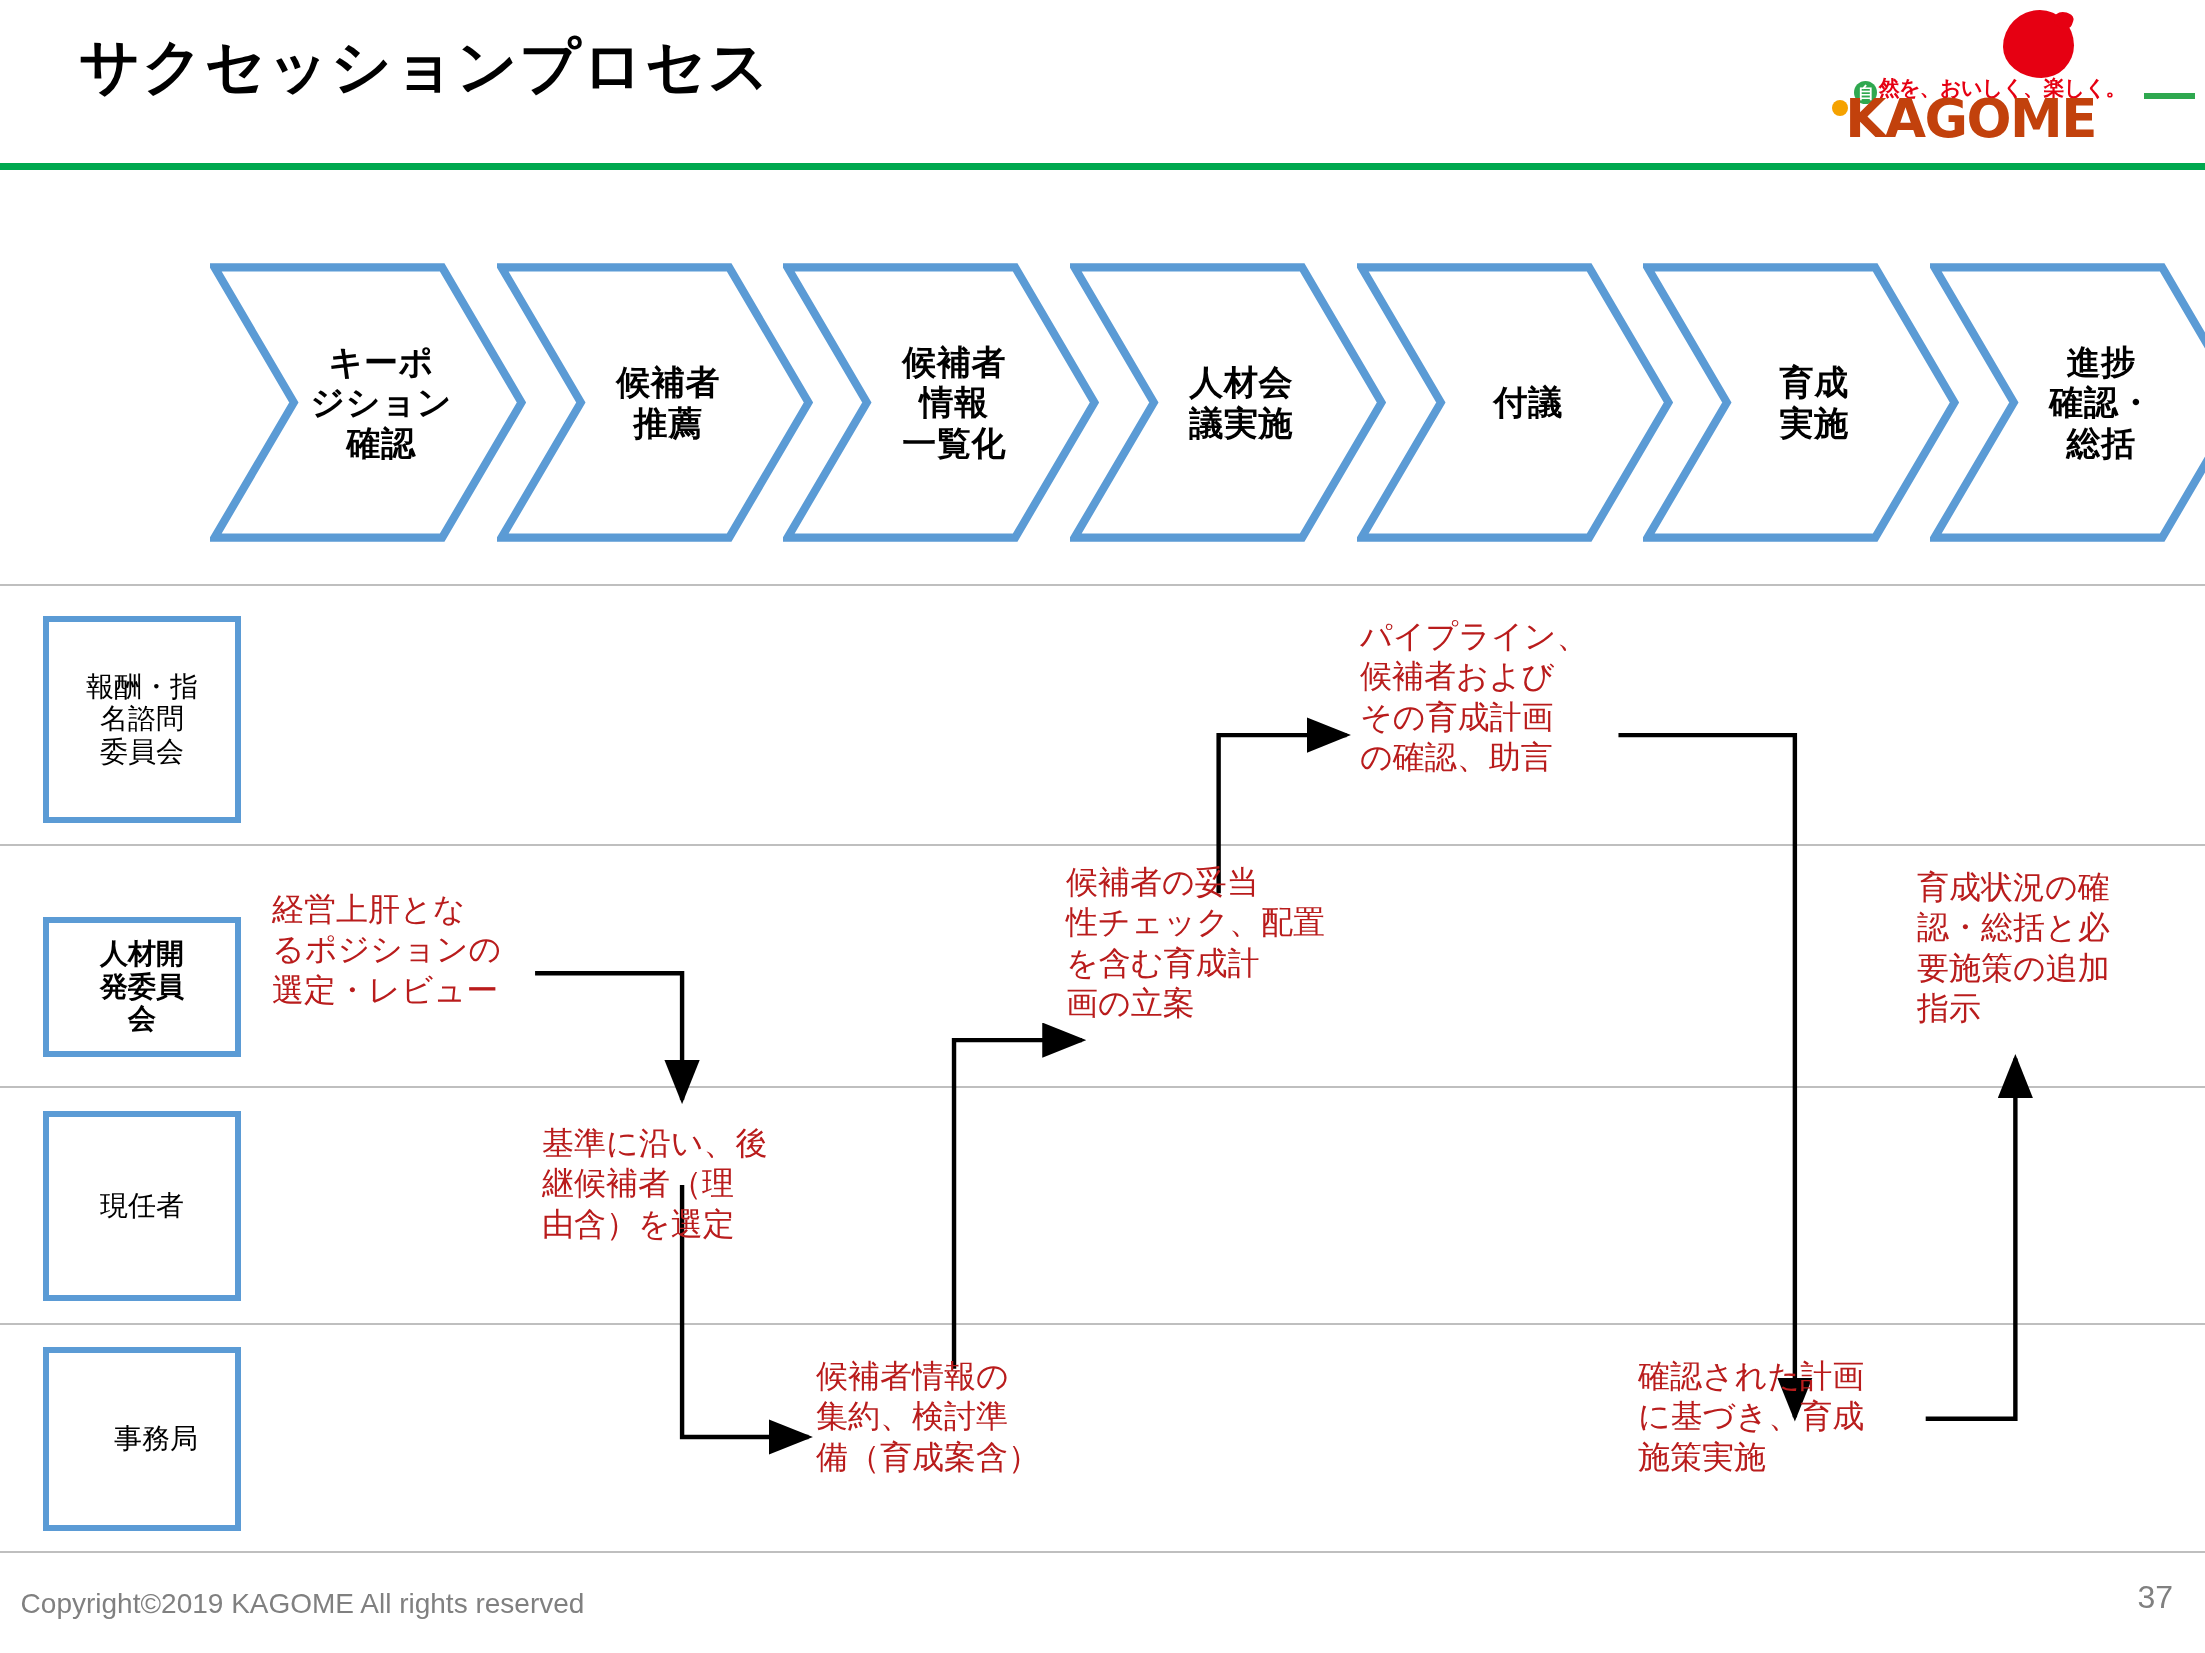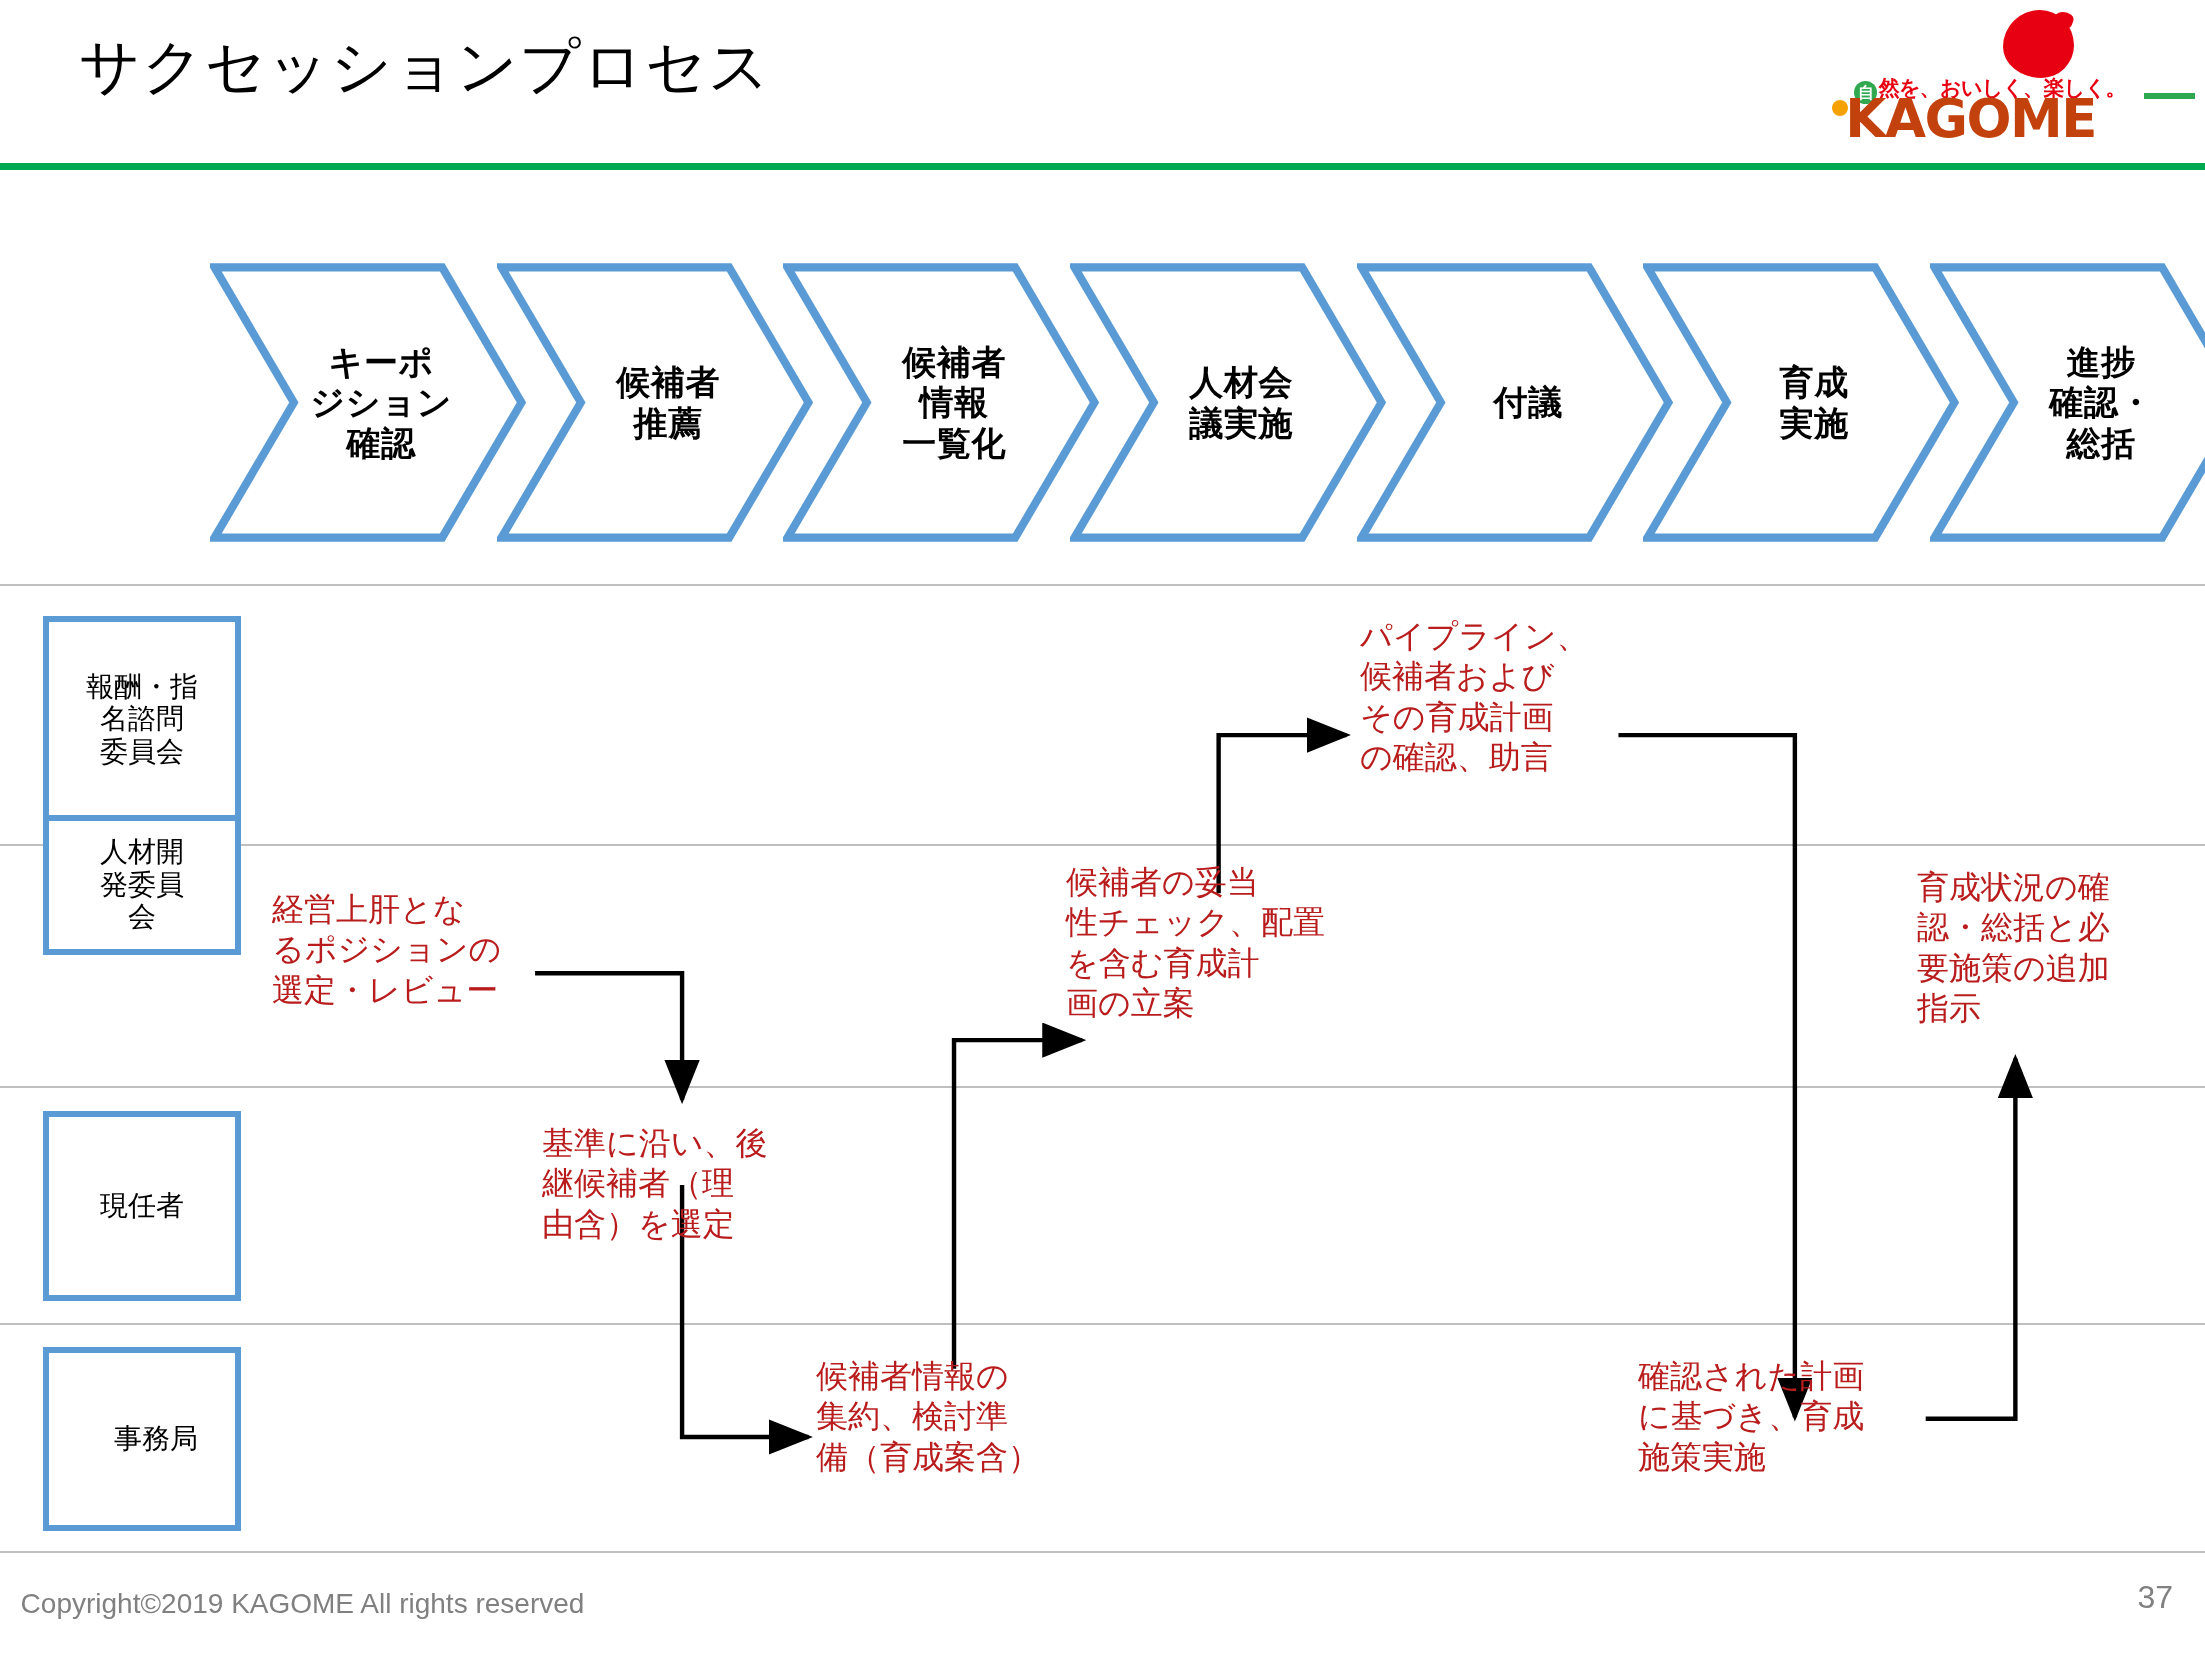--- a/index.html
+++ b/index.html
@@ -15,21 +15,21 @@
     font-family: "Liberation Sans", "DejaVu Sans", sans-serif;
     color: #000000;
   }
 
   
   #slide-title {
     position: absolute;
     left: 79px;
     top: 26.5px;
     font-size: 60px;
-    font-weight: 400;
+    font-weight: 700;
     letter-spacing: 1.5px;
     color: #000000;
     white-space: nowrap;
   }
   #title-rule {
     position: absolute;
     left: 0px;
     top: 163px;
     width: 2205px;
     height: 7.4px;
@@ -302,21 +302,21 @@
 
 <div class="lane-divider" style="top:584px;"></div>
 <div class="lane-divider" style="top:844px;"></div>
 <div class="lane-divider" style="top:1086px;"></div>
 <div class="lane-divider" style="top:1323px;"></div>
 <div class="lane-divider" style="top:1551px;"></div>
 
 <div class="lane-label" style="top: 616px; height: 207px; white-space: pre-line;">報酬・指
 名諮問
 委員会</div>
-<div class="lane-label" style="top: 815px; height: 140px; white-space: pre-line;">人材開
+<div class="lane-label" style="top: 917px; height: 140px; white-space: pre-line; font-weight: bold;">人材開
 発委員
 会</div>
 <div class="lane-label" style="top: 1111px; height: 190px; white-space: pre-line;">現任者</div>
 <div class="lane-label" style="top: 1347px; height: 184px; white-space: pre-line; padding-left: 28px;">事務局</div>
 
 <svg id="connectors" viewBox="0 0 3000 2250" xmlns="http://www.w3.org/2000/svg">
   <defs>
     <marker id="ah" markerWidth="10" markerHeight="8" refX="9" refY="4" orient="auto" markerUnits="strokeWidth">
       <path d="M0,0 L10,4 L0,8 Z" fill="#000000"></path>
     </marker>

